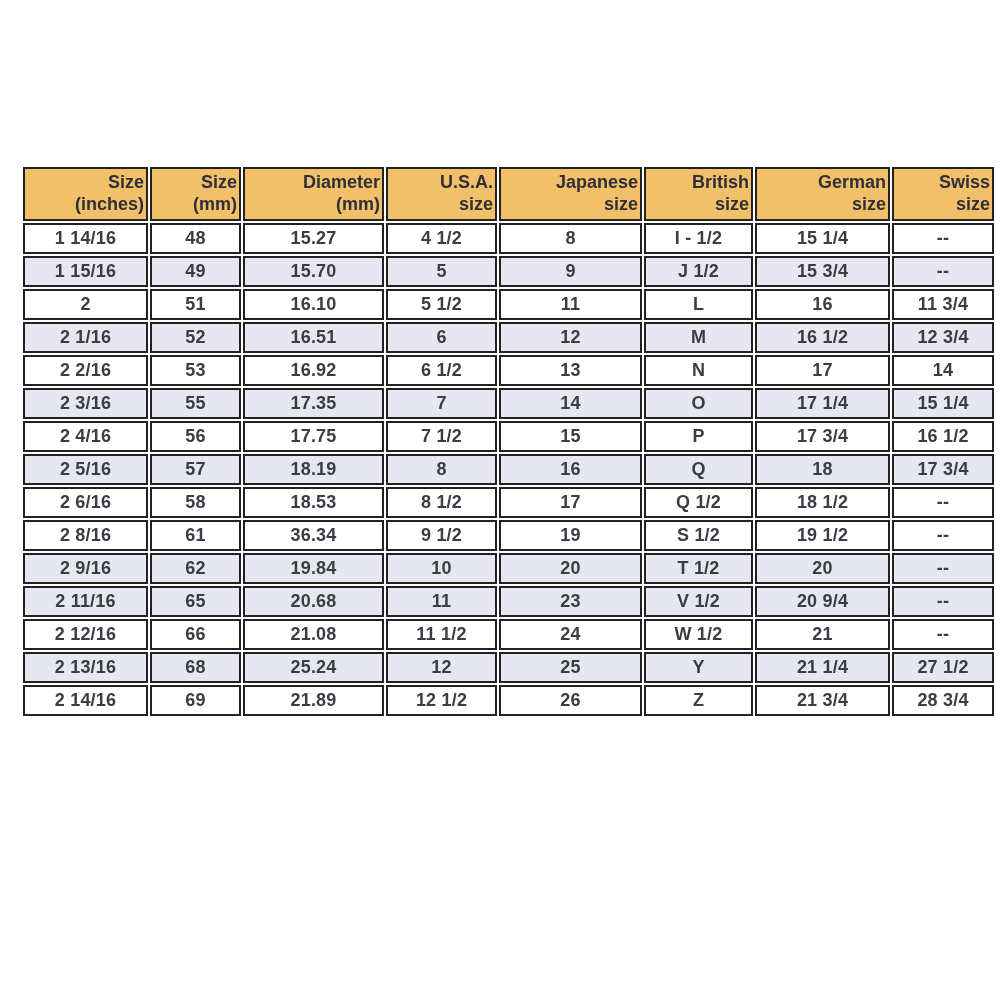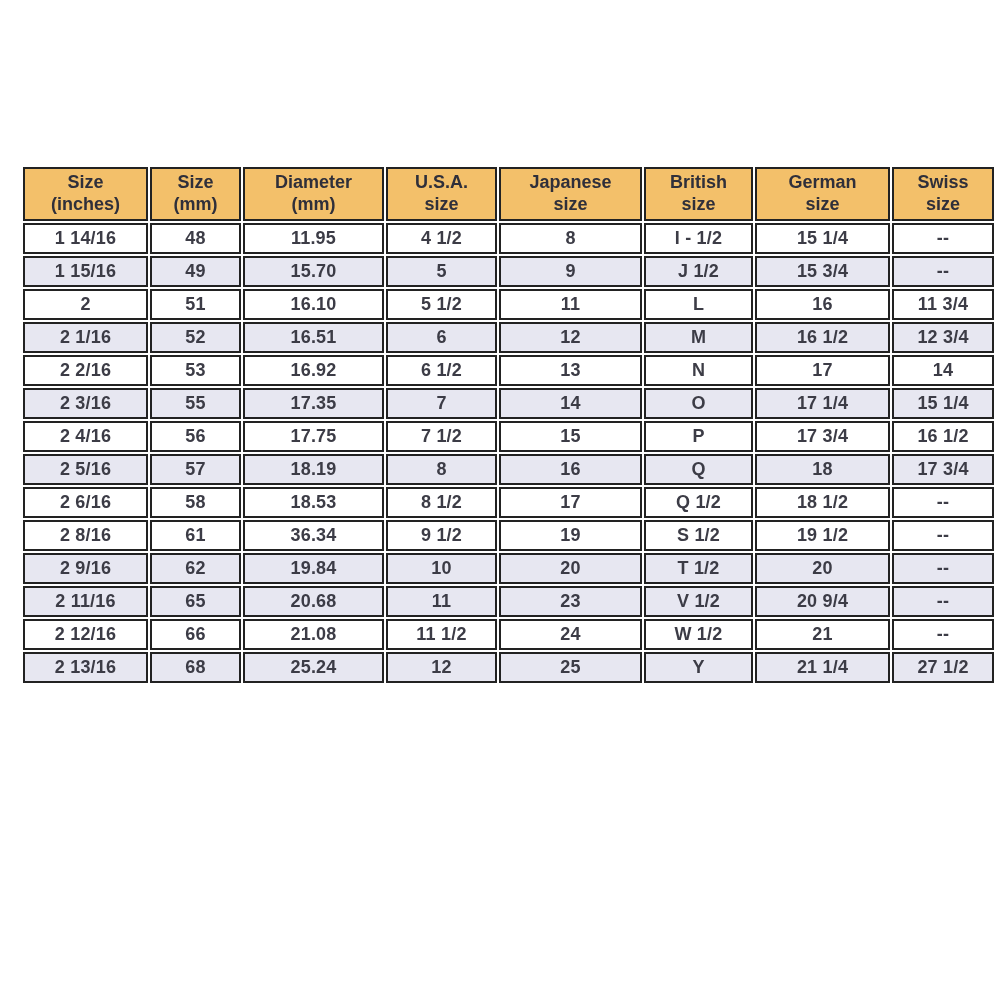--- a/index.html
+++ b/index.html
@@ -30,21 +30,21 @@
     border-spacing: 2px;
     background: #ffffff;
   }
   table.ring-table th {
     background: #f3c06a;
     border: 2px solid #222222;
     color: #2f2f3a;
     font-weight: 700;
     font-size: 18px;
     line-height: 1.22;
-    text-align: center;
+    text-align: right;
     vertical-align: middle;
     height: 50px;
     white-space: pre-line;
     padding: 0 2px;
   }
   table.ring-table td {
     border: 2px solid #222222;
     color: #3c3c46;
     font-weight: 700;
     font-size: 18px;
@@ -100,21 +100,21 @@
             <th>German
 size</th>
             <th>Swiss
 size</th>
           </tr>
         </thead>
       <tbody>
           <tr>
             <td>1 14/16</td>
             <td>48</td>
-            <td>11.95</td>
+            <td>15.27</td>
             <td>4 1/2</td>
             <td>8</td>
             <td>I - 1/2</td>
             <td>15 1/4</td>
             <td>--</td>
           </tr>
           <tr class="alt">
             <td>1 15/16</td>
             <td>49</td>
             <td>15.70</td>
@@ -237,16 +237,26 @@
           <tr class="alt">
             <td>2 13/16</td>
             <td>68</td>
             <td>25.24</td>
             <td>12</td>
             <td>25</td>
             <td>Y</td>
             <td>21 1/4</td>
             <td>27 1/2</td>
           </tr>
+          <tr>
+            <td>2 14/16</td>
+            <td>69</td>
+            <td>21.89</td>
+            <td>12 1/2</td>
+            <td>26</td>
+            <td>Z</td>
+            <td>21 3/4</td>
+            <td>28 3/4</td>
+          </tr>
         </tbody>
     </table>
   </div>
 </div>
 
 </body></html>

